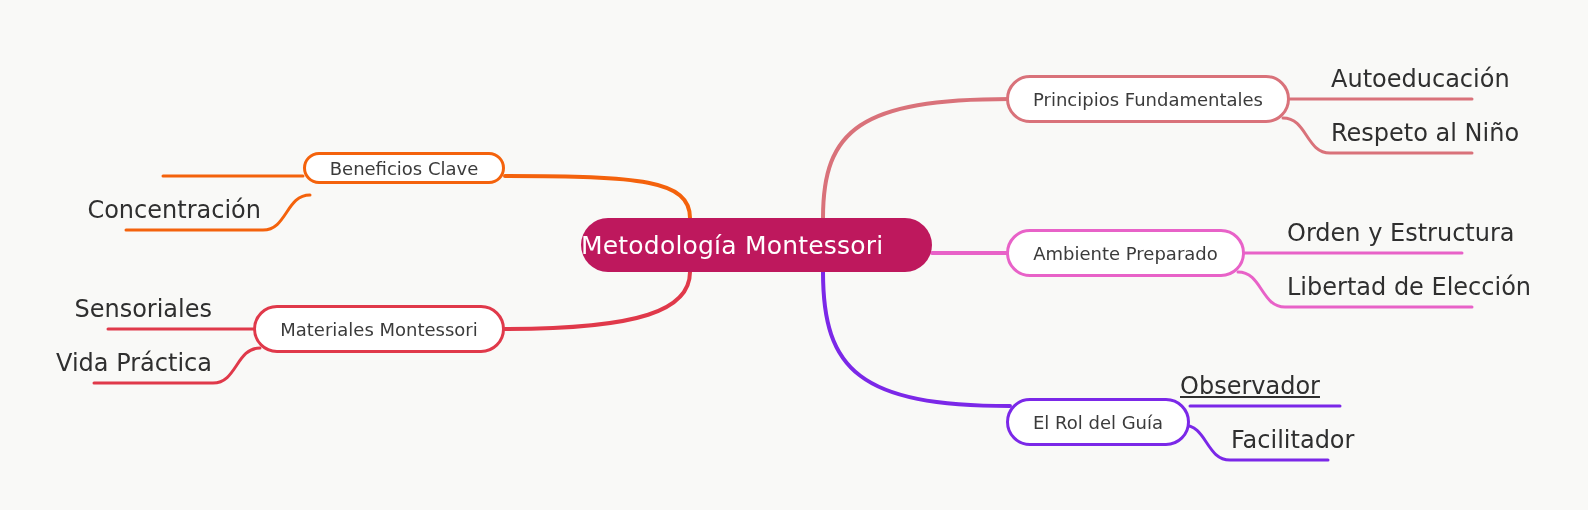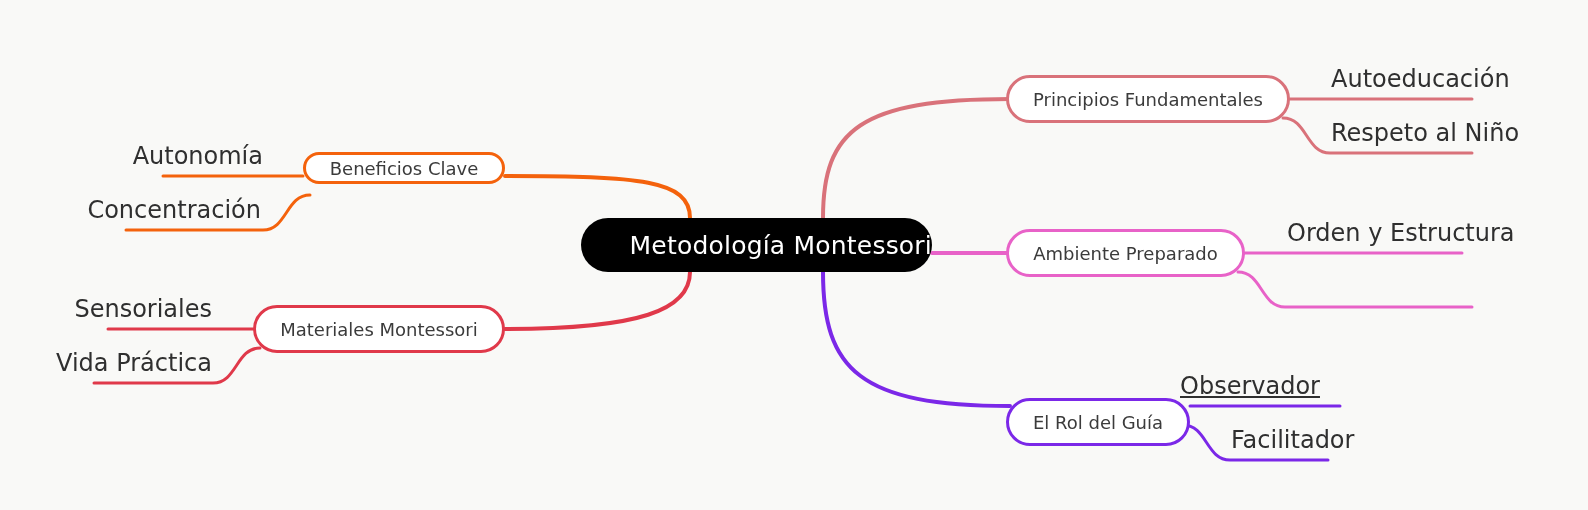--- a/index.html
+++ b/index.html
@@ -25,22 +25,22 @@
     width: 1588px;
     height: 510px;
     pointer-events: none;
   }
 
   
   .root-node {
     position: absolute;
     display: flex;
     align-items: center;
-    justify-content: flex-end;
-    background: #000000;
+    justify-content: flex-start;
+    background: #be185d;
     color: #ffffff;
     border-radius: 999px;
     font-size: 25px;
     letter-spacing: 0.2px;
     white-space: nowrap;
     z-index: 5;
   }
 
   
   .branch-node {
@@ -139,31 +139,31 @@
   <div class="leaf-label align-left" style="left:1331px; top:65px;">
     <span>Autoeducación</span>
   </div>
   <div class="leaf-label align-left" style="left:1331px; top:119px;">
     <span>Respeto al Niño</span>
   </div>
 
   <div class="leaf-label align-left" style="left:1287px; top:219px;">
     <span>Orden y Estructura</span>
   </div>
+  <div class="leaf-label align-left" style="left:1287px; top:273px;">
+    <span>Libertad de Elección</span>
+  </div>
 
   <div class="leaf-label align-left" style="left:1180px; top:372px;text-decoration:underline;">
     <span>Observador</span>
   </div>
   <div class="leaf-label align-left" style="left:1231px; top:426px;">
     <span>Facilitador</span>
   </div>
 
-  <div class="leaf-label align-right" style="left:63px; top:142px; width:200px;">
-    <span>Autonomía</span>
-  </div>
   <div class="leaf-label align-right" style="left:61px; top:196px; width:200px;">
     <span>Concentración</span>
   </div>
 
   <div class="leaf-label align-right" style="left:12px; top:295px; width:200px;">
     <span>Sensoriales</span>
   </div>
   <div class="leaf-label align-right" style="left:12px; top:349px; width:200px;">
     <span>Vida Práctica</span>
   </div>

